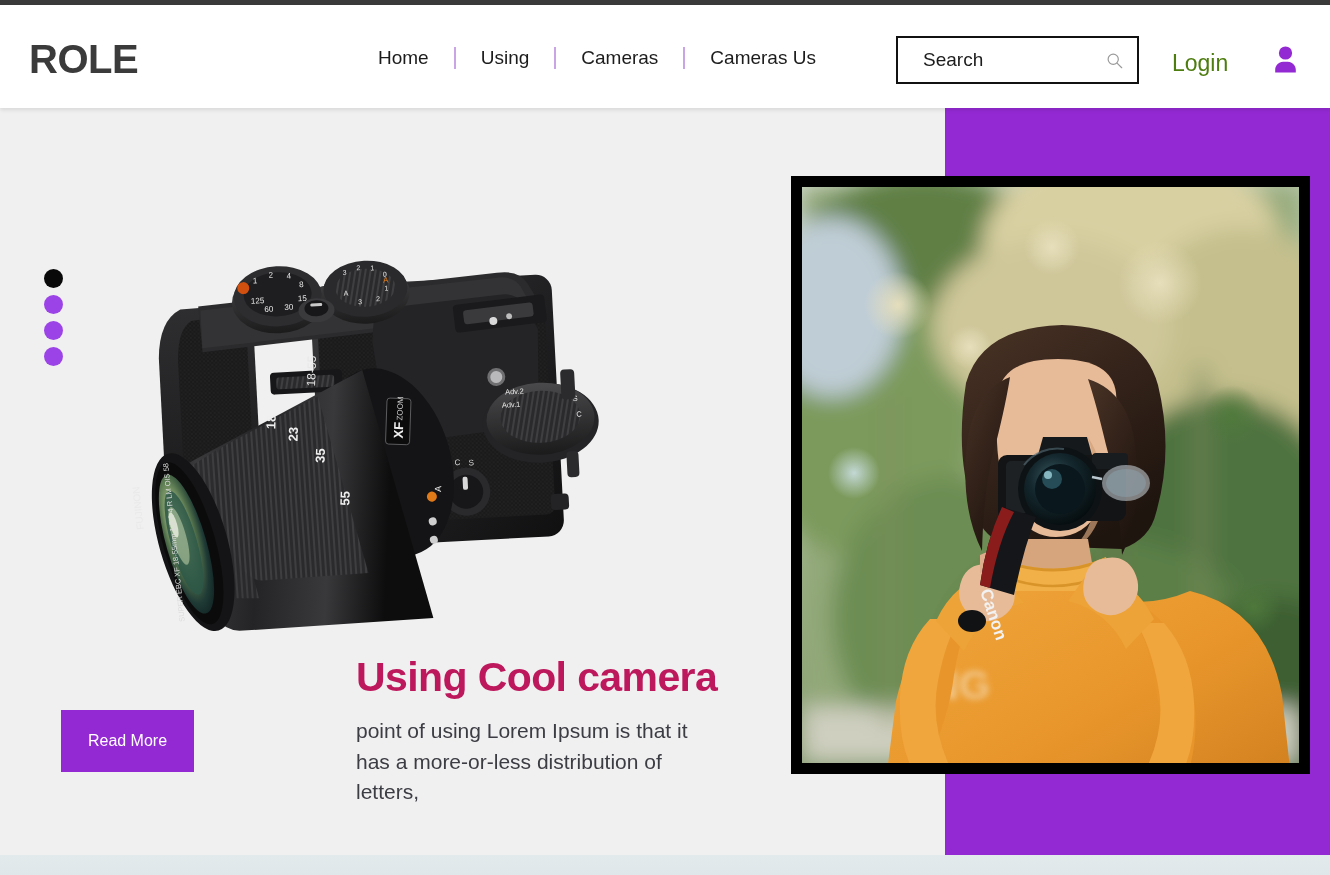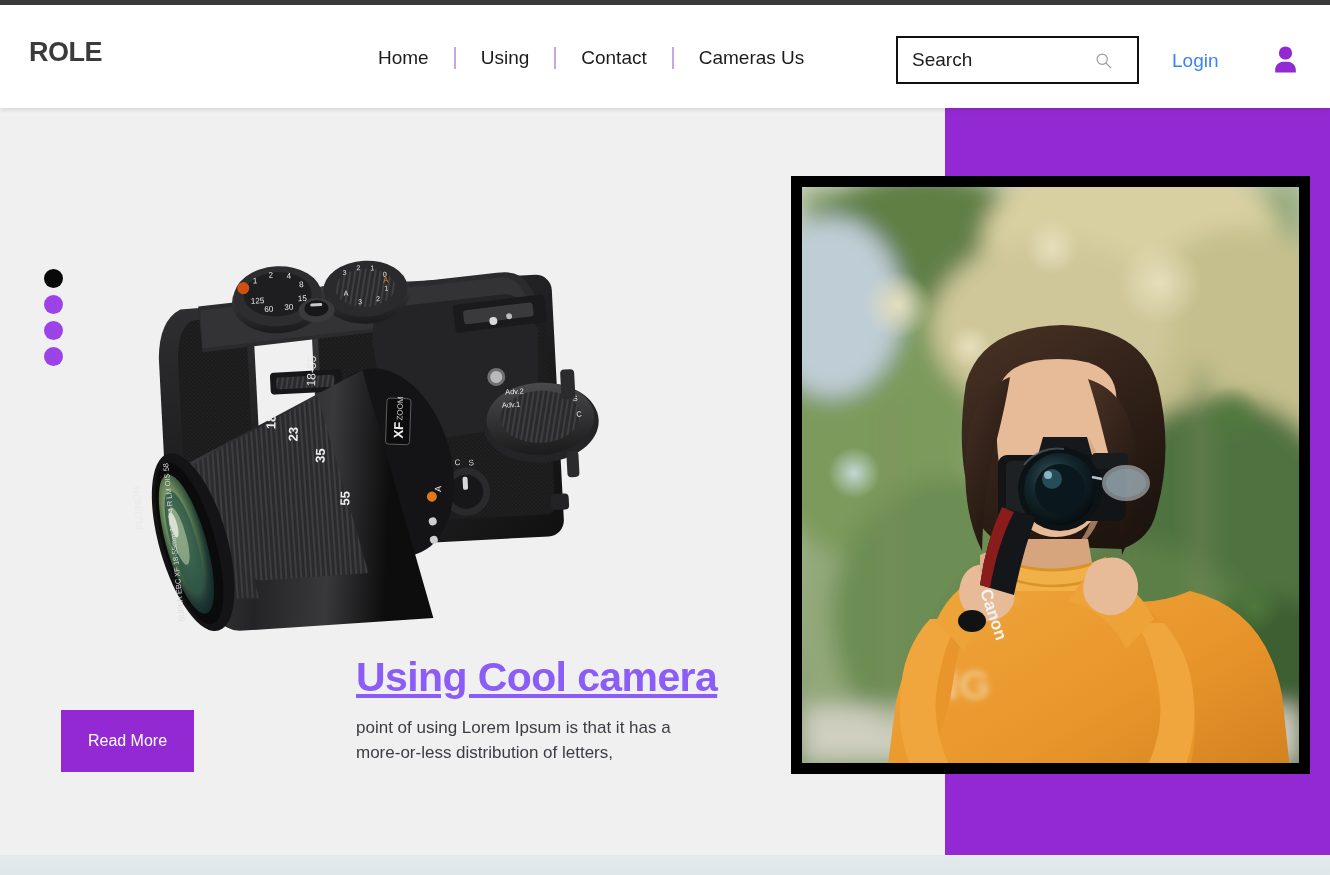--- a/index.html
+++ b/index.html
@@ -25,21 +25,21 @@
   .site-header {
     position:absolute; top:5px; left:0;
     width:1330px; height:103px;
     background:#ffffff;
     box-shadow:0 2px 4px rgba(0,0,0,0.10);
     z-index:30;
   }
 
   .logo {
     position:absolute; left:29px; top:34px;
-    font-size:27px; font-weight:bold;
+    font-size:40px; font-weight:bold;
     letter-spacing:-0.5px;
     color:#3b3b3b;
     line-height:1;
   }
 
   .main-nav {
     position:absolute; left:378px; top:42px;
     display:flex; align-items:center;
     gap:0px;
   }
@@ -66,32 +66,33 @@
   }
   .search-input {
     border:none; outline:none;
     background:transparent;
     font-family:"Liberation Sans", sans-serif;
     font-size:19px;
     color:#6d28d9;
     padding-left:14px;
     width:190px;
     height:44px;
+    margin-left:11px;
   }
   .search-input::placeholder { color:#1c1c1c; opacity:1; }
   .search-icon {
     width:30px; height:44px;
     display:flex; align-items:center; justify-content:center;
     color:#9a9a9a;
     cursor:pointer;
   }
 
   .login-link {
     position:absolute; left:1172px; top:45px;
-    font-size:19px; color:#3b82f6;
+    font-size:23px; color:#4d7c0f;
     text-decoration:none;
   }
 
   .avatar-icon {
     position:absolute; left:1272px; top:40px;
     width:27px; height:28px;
     cursor:pointer;
   }
 
   
@@ -135,29 +136,28 @@
   .camera-stage svg { display:block; width:100%; height:100%; }
 
   
   .hero-copy {
     position:absolute; left:356px; top:546px;
     width:420px;
     z-index:10;
   }
   .hero-title {
     font-size:41px; font-weight:bold;
-    color:#8b5cf6;
+    color:#be185d;
     letter-spacing:-0.6px;
     line-height:1.15;
     white-space:nowrap;
-    text-decoration:underline;
   }
   .hero-text {
     margin-top:15px;
-    font-size:17px;
+    font-size:21px;
     color:#3c3c44;
     line-height:1.45;
     max-width:345px;
   }
 
   
   .read-more-btn {
     position:absolute; left:61px; top:602px;
     width:133px; height:62px;
     background:#9329d3;
@@ -202,21 +202,21 @@
 
 <header class="site-header">
 
   <div class="logo">ROLE</div>
 
   <nav class="main-nav">
     <a class="nav-link" href="#">Home</a>
     <span class="nav-sep"></span>
     <a class="nav-link" href="#">Using</a>
     <span class="nav-sep"></span>
-    <a class="nav-link" href="#">Contact</a>
+    <a class="nav-link" href="#">Cameras</a>
     <span class="nav-sep"></span>
     <a class="nav-link" href="#">Cameras Us</a>
   </nav>
 
   <div class="search-box">
     <input class="search-input" type="text" placeholder="Search" style="">
     <span class="search-icon">
       <svg width="17" height="17" viewBox="0 0 20 20" fill="none" aria-hidden="true">
         <circle cx="8.5" cy="8.5" r="6" stroke="#9a9a9a" stroke-width="1.4"></circle>
         <line x1="13" y1="13" x2="18.5" y2="18.5" stroke="#9a9a9a" stroke-width="1.4" stroke-linecap="round"></line>

